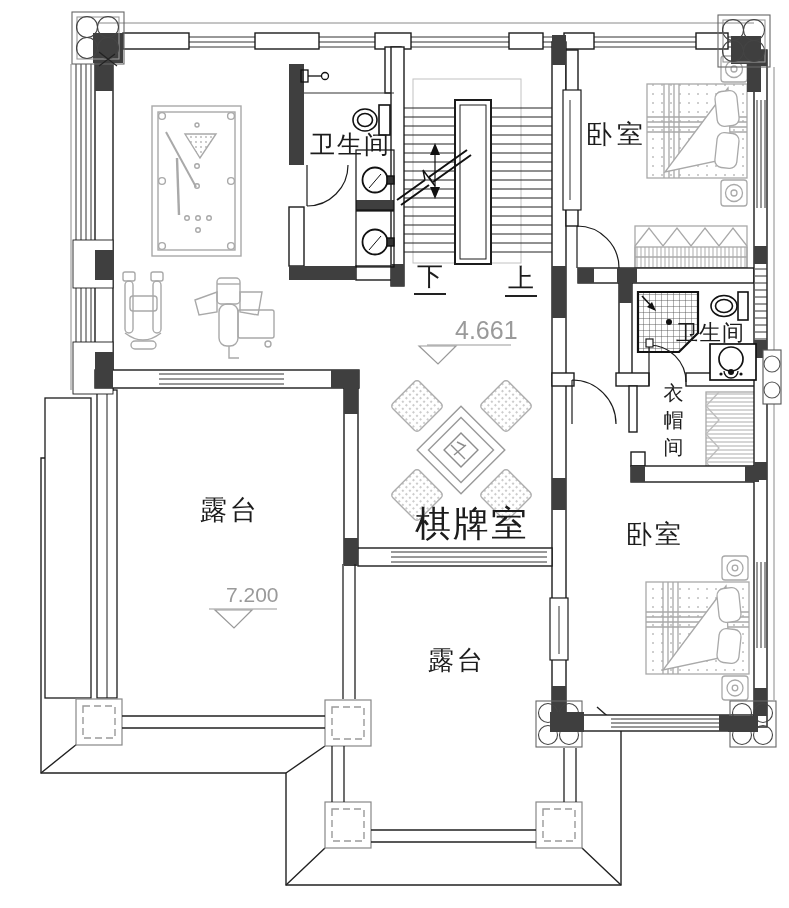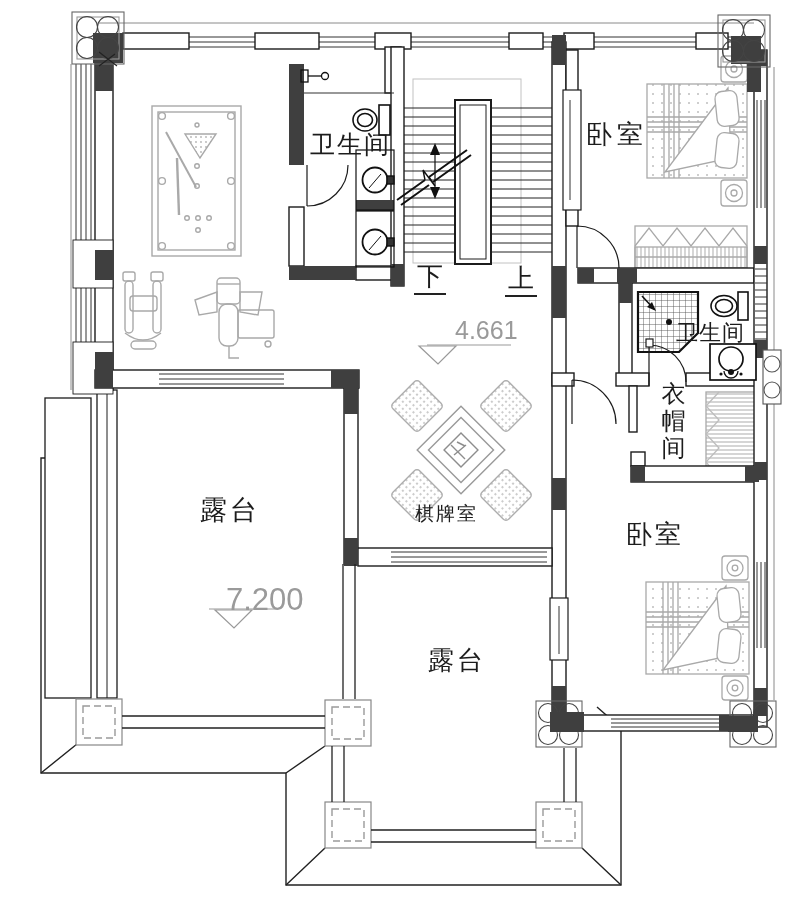--- a/index.html
+++ b/index.html
@@ -387,20 +387,20 @@
     <polygon points="196,610 233,610 215,628"></polygon>
   </g>
 </svg>
 
 <div class="lbl" style="left:291px;top:131px;font-size:25px;letter-spacing:2px;">卫生间</div>
 <div class="lbl" style="left:567px;top:120px;font-size:26px;letter-spacing:5px;">卧室</div>
 <div class="lbl underl" style="left:395px;top:262px;font-size:26px;">下</div>
 <div class="lbl underl" style="left:486px;top:264px;font-size:26px;">上</div>
 <div class="lbl gray" style="left:436px;top:317px;font-size:25px;">4.661</div>
 <div class="lbl" style="left:657px;top:321px;font-size:22px;letter-spacing:1px;">卫生间</div>
-<div class="lbl vert" style="left:641px;top:380px;font-size:24px;">衣帽间</div>
+<div class="lbl vert" style="left:641px;top:380px;font-size:20px;">衣帽间</div>
 <div class="lbl" style="left:181px;top:496px;font-size:27px;letter-spacing:3px;">露台</div>
-<div class="lbl" style="left:396px;top:504px;font-size:19px;letter-spacing:2px;">棋牌室</div>
+<div class="lbl" style="left:396px;top:504px;font-size:36px;letter-spacing:2px;">棋牌室</div>
 <div class="lbl" style="left:607px;top:520px;font-size:26px;letter-spacing:3px;">卧室</div>
-<div class="lbl gray" style="left:207px;top:583px;font-size:31px;">7.200</div>
+<div class="lbl gray" style="left:207px;top:583px;font-size:21px;">7.200</div>
 <div class="lbl" style="left:409px;top:646px;font-size:26px;letter-spacing:3px;">露台</div>
 
 </div>
 
 </body></html>

